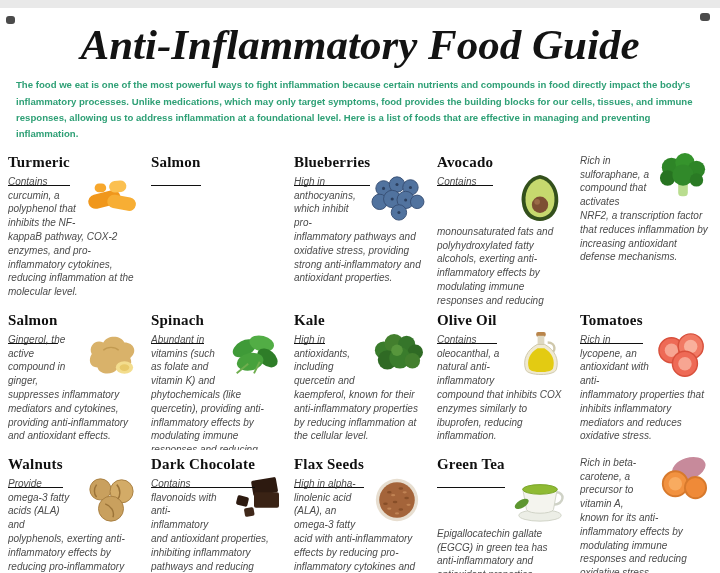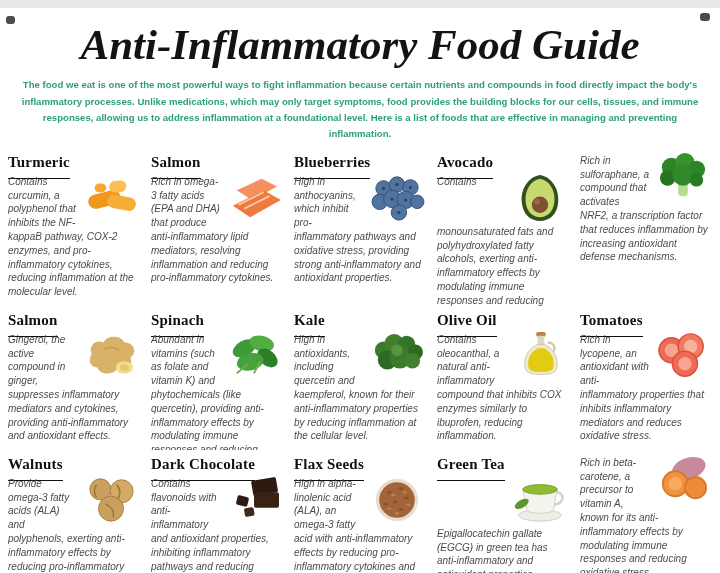--- a/index.html
+++ b/index.html
@@ -17,21 +17,20 @@
 
   .title{
     font-family:"Liberation Serif","DejaVu Serif",serif;
     font-style:italic;font-weight:bold;
     font-size:43px;line-height:1.12;
     color:#131313;text-align:center;
     margin:13px 10px 0;
   }
   .intro{
     width:688px;margin:8px auto 0;
-    text-align:center;
     font-size:9.6px;font-weight:bold;line-height:16.4px;
     color:#2fa076;
   }
 
   .grid{margin-top:5px;}
   .grid-row{
     display:grid;
     grid-template-columns:repeat(5,1fr);
     column-gap:11px;
     padding:0 8px;
@@ -42,21 +41,21 @@
   .row-2{height:133px;}
 
   .cell{overflow:hidden;padding-top:6px;}
   .food-title{
     font-family:"Liberation Serif","DejaVu Serif",serif;
     font-size:15px;font-weight:bold;
     color:#101010;
     margin:0 0 4px;
     letter-spacing:.2px;
   }
-  .food-title span{border-bottom:1.6px solid #101010;padding-bottom:8px;}
+  .food-title span{border-bottom:1.6px solid #101010;padding-bottom:15px;}
   .food-desc{
     margin:0;
     font-size:10px;line-height:13.8px;
     color:#4b4b4b;
     font-style:italic;
   }
   .icon{
     float:right;
     width:58px;height:50px;
     margin:-2px 0 2px 4px;
@@ -81,28 +80,20 @@
               <svg viewBox="0 0 60 52">
                 <rect x="6" y="20" width="34" height="15" rx="7.5" fill="#f0971c" transform="rotate(-14 23 27)"></rect>
                 <rect x="26" y="24" width="30" height="14" rx="7" fill="#f7ae34" transform="rotate(10 41 31)"></rect>
                 <rect x="28" y="8" width="18" height="12" rx="6" fill="#fbc050" transform="rotate(-6 37 14)"></rect>
                 <rect x="13" y="11" width="12" height="9" rx="4.5" fill="#f7a72c"></rect>
               </svg>
             </span><span>Contains curcumin, a polyphenol that inhibits the NF-kappaB pathway, COX-2 enzymes, and pro-inflammatory cytokines, reducing inflammation at the molecular level.</span></p>
         </div>
         <div class="cell">
           <h3 class="food-title"><span>Salmon</span></h3>
-          <p class="food-desc"><span class="icon">
-              <svg viewBox="0 0 60 52">
-                <path d="M12 18 L38 6 L54 14 L28 28 Z" fill="#f4915c"></path>
-                <path d="M8 34 L40 18 L58 28 L26 46 Z" fill="#ef7a3e"></path>
-                <path d="M14 33 L40 20" stroke="#fbc9a8" stroke-width="2" fill="none"></path>
-                <path d="M20 37 L46 24" stroke="#fbc9a8" stroke-width="2" fill="none"></path>
-              </svg>
-            </span><span>Rich in omega-3 fatty acids (EPA and DHA) that produce anti-inflammatory lipid mediators, resolving inflammation and reducing pro-inflammatory cytokines.</span></p>
         </div>
         <div class="cell">
           <h3 class="food-title"><span>Blueberries</span></h3>
           <p class="food-desc"><span class="icon">
               <svg viewBox="0 0 60 52">
                 <g fill="#51739f" stroke="#374f75" stroke-width="1">
                   <circle cx="16" cy="16" r="8"></circle>
                   <circle cx="30" cy="12" r="8"></circle>
                   <circle cx="44" cy="15" r="8"></circle>
                   <circle cx="12" cy="30" r="8"></circle>

